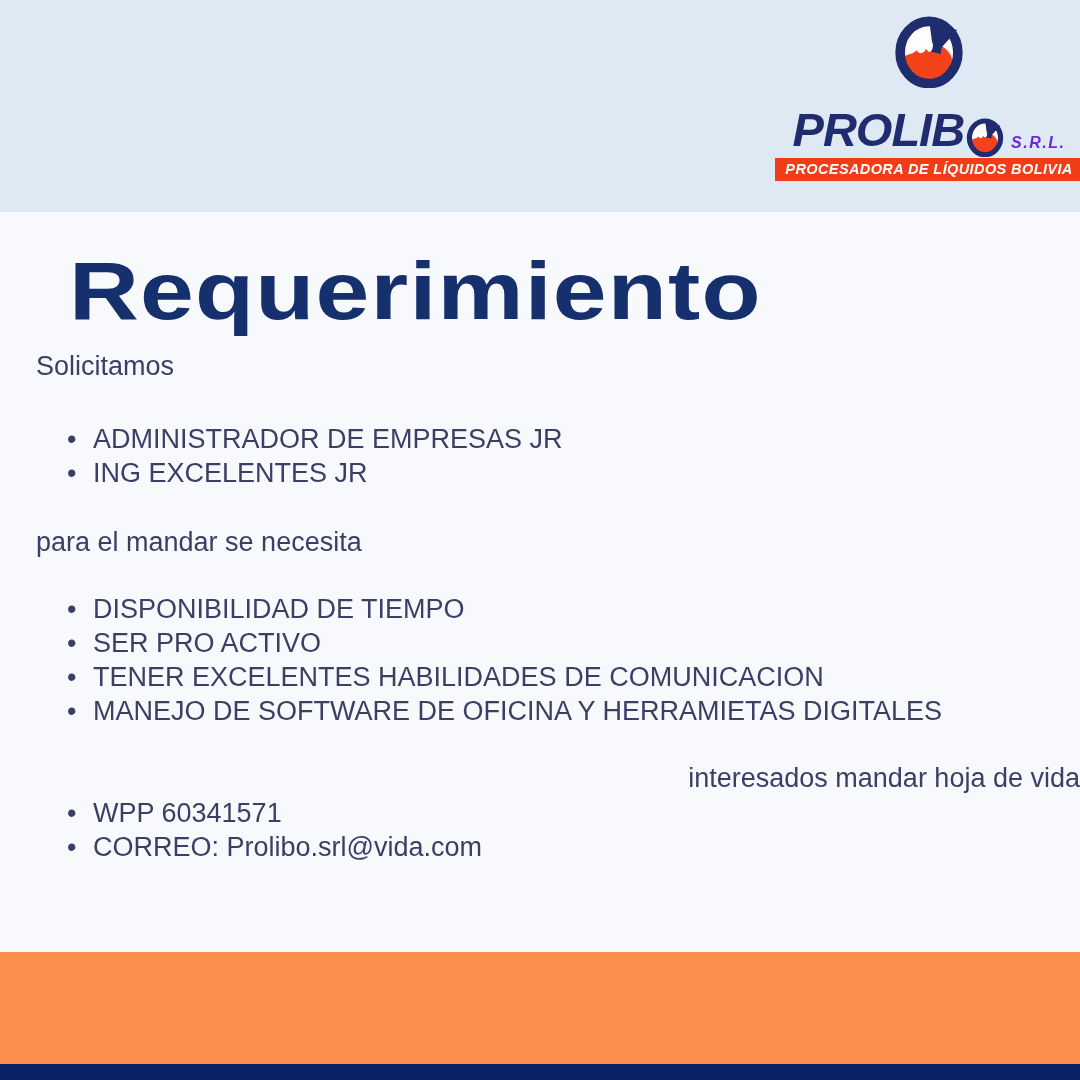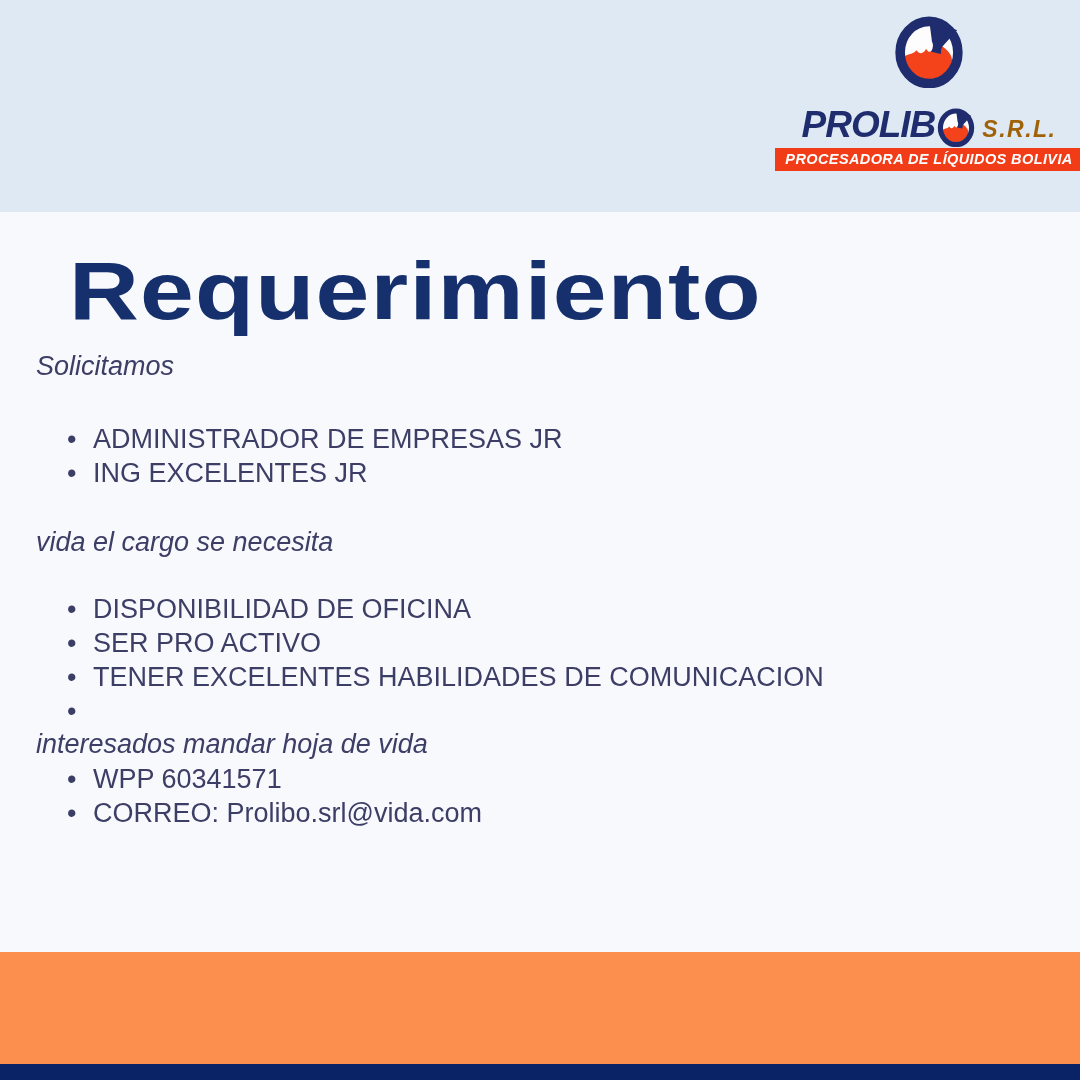--- a/index.html
+++ b/index.html
@@ -33,32 +33,32 @@
     align-items: center;
   }
   .logo .mark-big { width: 82px; height: 74px; }
   .wordmark {
     display: flex;
     align-items: flex-end;
     margin-top: 18px;
     line-height: 1;
   }
   .brand-name {
-    font-size: 37px;
+    font-size: 47px;
     font-weight: bold;
     font-style: italic;
     color: #1F2C6E;
     letter-spacing: -1px;
   }
   .mark-small { width: 40px; height: 42px; margin: 0 0 -5px 1px; }
   .brand-suffix {
-    font-size: 23px;
+    font-size: 16px;
     font-weight: bold;
     font-style: italic;
-    color: #a16207;
+    color: #6d28d9;
     letter-spacing: 1.5px;
     margin: 0 0 2px 6px;
   }
   .banner {
     margin-top: 5px;
     background: #F23C17;
     color: #FFFFFF;
     font-style: italic;
     font-weight: bold;
     font-size: 14.5px;
@@ -78,41 +78,41 @@
     margin: 34px 0 0 60px;
     font-size: 82px;
     line-height: 90px;
     font-weight: bold;
     letter-spacing: 1px;
     color: #16306E;
     transform: scaleX(1.18);
     transform-origin: left center;
     white-space: nowrap;
   }
-  .lead { margin: 14px 0 0 27px; line-height: 32px; font-style: italic; }
+  .lead { margin: 14px 0 0 27px; line-height: 32px; }
 
   ul.flyer-list {
     list-style: none;
     margin: 40px 60px 0 58px;
   }
   ul.flyer-list li {
     position: relative;
     padding-left: 26px;
     line-height: 34px;
   }
   ul.flyer-list li .dot {
     position: absolute;
     left: 0;
     top: 0;
   }
   ul.req-list { margin-top: 34px; }
   ul.req-list li { text-align: justify; }
   ul.contact-list { margin-top: 2px; }
   .lead.cargo { margin-top: 36px; }
-  .lead.interested { margin-top: 34px; }
+  .lead.interested { margin-top: 34px; text-align: right; }
 
   
   .orange-band {
     position: absolute;
     left: 0; right: 0;
     bottom: 16px;
     height: 112px;
     background: #FC8F4E;
   }
   .navy-strip {
@@ -165,37 +165,38 @@
       <li>
         <span class="dot">•</span>
         <span>ADMINISTRADOR DE EMPRESAS JR</span>
       </li>
       <li>
         <span class="dot">•</span>
         <span>ING EXCELENTES JR</span>
       </li>
     </ul>
 
-    <p class="lead cargo">vida el cargo se necesita</p>
+    <p class="lead cargo">para el mandar se necesita</p>
 
     <ul class="flyer-list req-list">
       <li>
         <span class="dot">•</span>
-        <span>DISPONIBILIDAD DE OFICINA</span>
+        <span>DISPONIBILIDAD DE TIEMPO</span>
       </li>
       <li>
         <span class="dot">•</span>
         <span>SER PRO ACTIVO</span>
       </li>
       <li>
         <span class="dot">•</span>
         <span>TENER EXCELENTES HABILIDADES DE COMUNICACION</span>
       </li>
       <li>
         <span class="dot">•</span>
+        <span>MANEJO DE SOFTWARE DE OFICINA Y HERRAMIETAS DIGITALES</span>
       </li>
     </ul>
 
     <p class="lead interested">interesados mandar hoja de vida</p>
 
     <ul class="flyer-list contact-list">
       <li>
         <span class="dot">•</span>
         <span>WPP 60341571</span>
       </li>

